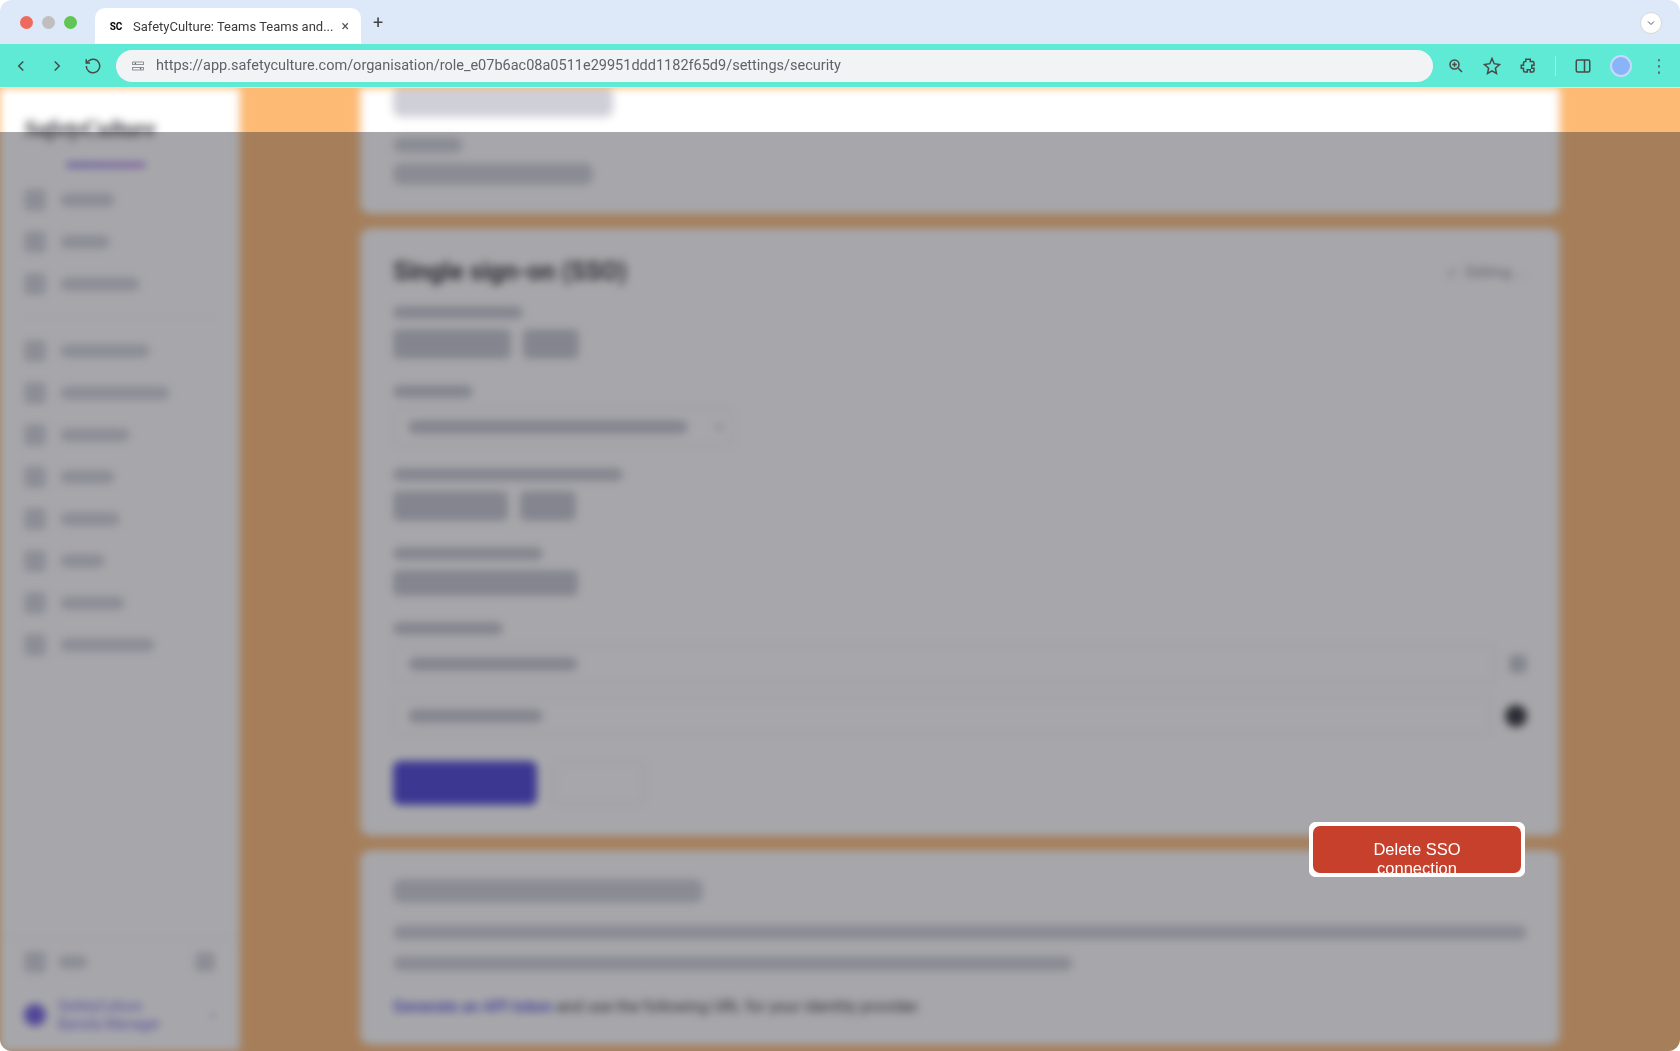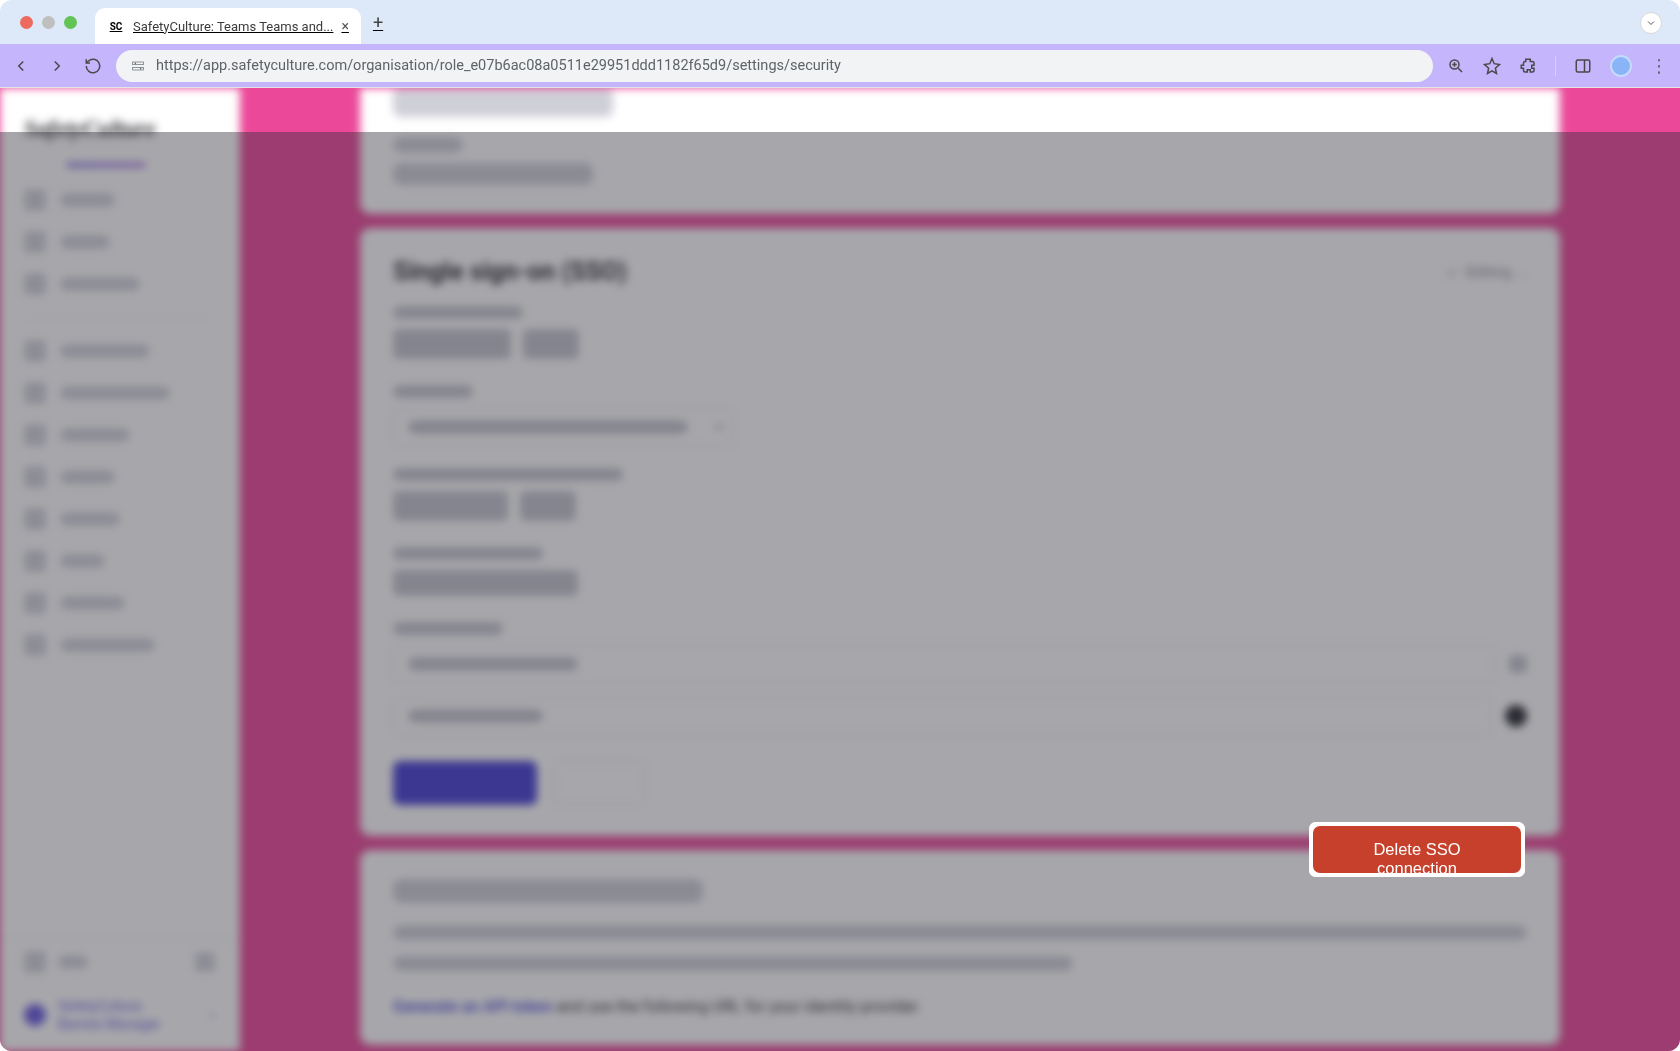--- a/index.html
+++ b/index.html
@@ -1,43 +1,43 @@
 <!DOCTYPE html>
 <html><head>
 <meta charset="utf-8">
 <style>
   * { box-sizing: border-box; margin: 0; padding: 0; }
   html, body { width: 1680px; height: 1051px; overflow: hidden; font-family: -apple-system, BlinkMacSystemFont, "Segoe UI", Roboto, sans-serif; }
   
   
   .browser-chrome { width: 100%; height: 100%; background: #dde9f8; border-radius: 12px; overflow: hidden; display: flex; flex-direction: column; }
-  .tab-strip { height: 44px; display: flex; align-items: flex-end; padding: 0 10px; position: relative; text-decoration: underline; }
+  .tab-strip { height: 44px; display: flex; align-items: flex-end; padding: 0 10px; position: relative; }
   .traffic-lights { display: flex; gap: 9px; align-items: center; margin-left: 10px; margin-right: 18px; height: 100%; }
   .traffic-lights span { width: 13px; height: 13px; border-radius: 50%; display: block; }
   .tl-red { background: #ed6a5e; }
   .tl-yellow { background: #bfbfbf; }
   .tl-green { background: #61c454; }
   .tab { background: #fff; height: 36px; border-radius: 10px 10px 0 0; display: flex; align-items: center; padding: 0 12px; gap: 8px; min-width: 230px; font-size: 13px; color: #3b3b3b; }
   .tab .favicon { width: 18px; height: 18px; font-weight: 700; font-size: 10px; display:flex; align-items:center; justify-content:center; color:#000; }
   .tab .close { margin-left: auto; font-size: 14px; color: #555; cursor: pointer; }
   .new-tab { margin-left: 12px; font-size: 18px; color: #444; align-self: center; height: 100%; display:flex; align-items:center; }
   .tabstrip-caret { position:absolute; right:18px; top:12px; width:22px; height:22px; border-radius:50%; background:#fff; display:flex; align-items:center; justify-content:center; font-size:12px; color:#444; border:1px solid #d7d7d7; }
   
-  .toolbar { height: 44px; background: #c4b5fd; display: flex; align-items: center; padding: 0 12px; gap: 14px; border-bottom: 1px solid #e4e4e4; }
+  .toolbar { height: 44px; background: #5eead4; display: flex; align-items: center; padding: 0 12px; gap: 14px; border-bottom: 1px solid #e4e4e4; }
   .nav-icons { display:flex; gap:18px; align-items:center; }
   .nav-icons svg, .toolbar-right svg { width:18px; height:18px; fill:none; stroke:#4a4a4a; stroke-width:2; }
   .addr-bar { flex:1; height:32px; background:#f1f3f4; border-radius:16px; display:flex; align-items:center; padding:0 14px; gap:10px; font-size:14.5px; color:#5f6368; }
   .addr-site-icon { width:16px; height:16px; }
   .toolbar-right { display:flex; align-items:center; gap:18px; }
   .toolbar-sep { width:1px; height:20px; background:#d7d7d7; }
   .avatar-small { width:22px; height:22px; border-radius:50%; background:#8ab4f8; border:2px solid #c6dafc; }
   .kebab { font-size:18px; color:#5f6368; }
   
   
-  .viewport { flex:1; position:relative; background:#ec4899; overflow:hidden; }
+  .viewport { flex:1; position:relative; background:#fdba74; overflow:hidden; }
   .sidebar { position:absolute; left:0; top:0; bottom:0; width:240px; background:#fff; border-right:1px solid #e9e9ef; padding:18px 0 0 0; display:flex; flex-direction:column; }
   .logo { font-family: Georgia, serif; font-style: italic; font-weight:700; font-size:23px; color:#2c2c34; margin: 10px 0 24px 24px; }
   .logo-underline { width:80px; height:4px; background:linear-gradient(90deg,#6b5bde,#9c5bde); border-radius:2px; margin-left:66px; margin-top:-3px; }
   .sb-list { flex:1; margin-top:12px; overflow:hidden; }
   .sb-item { display:flex; align-items:center; gap:14px; padding: 10px 24px; }
   .sb-icon-skel { width:22px; height:22px; background:#d2d2db; border-radius:4px; }
   .sb-label-skel { height:14px; background:#d2d2db; border-radius:7px; }
   .sb-div { height:1px; background:#eeeef2; margin:12px 24px; }
   .sb-footer { border-top:1px solid #eeeef2; }
   .sb-footer-row1 { display:flex; align-items:center; gap:12px; padding:12px 24px; }

